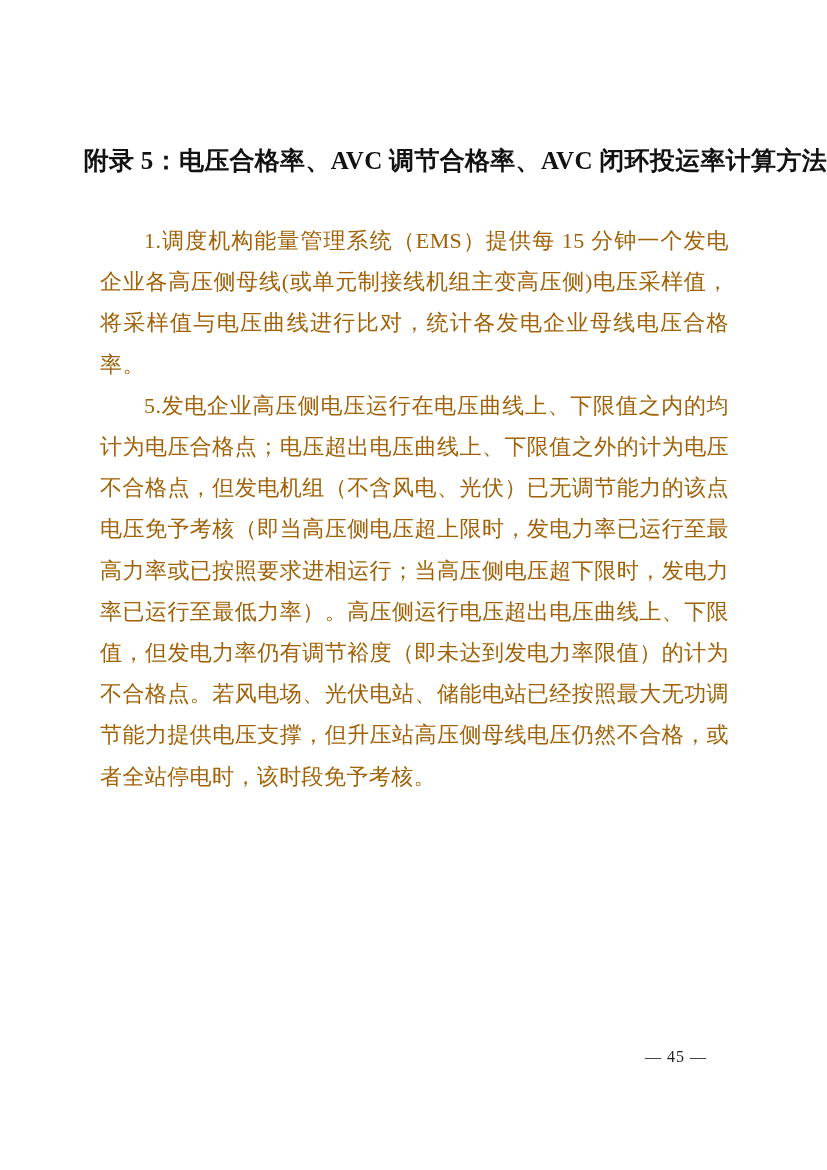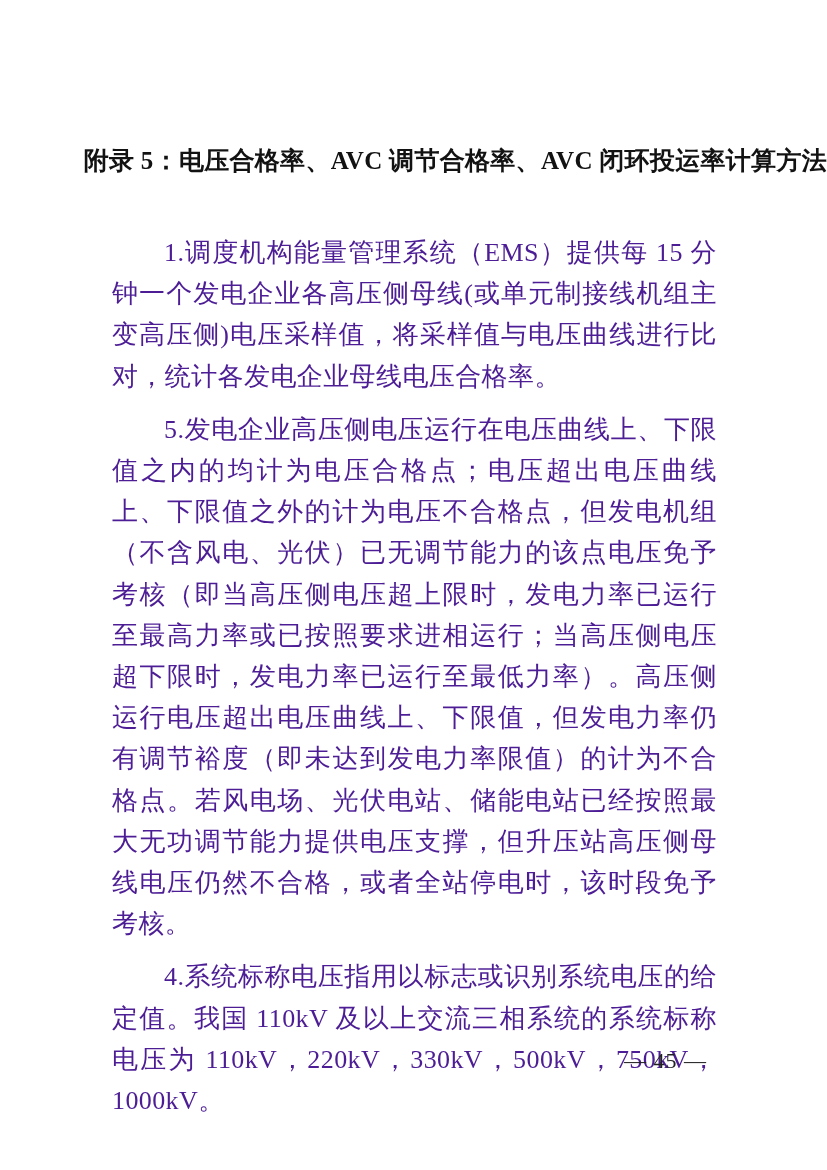--- a/index.html
+++ b/index.html
@@ -28,47 +28,46 @@
     color: #121212;
     white-space: nowrap;
   }
   .doc-body {
     position: absolute;
     left: 100px;
     top: 220px;
     width: 629px;
   }
   .doc-body p {
-    margin: 12px;
-    font-size: 26px;
+    margin: 0;
+    font-size: 22px;
     line-height: 41.2px;
     letter-spacing: 0.4px;
     text-align: justify;
     text-justify: inter-character;
     text-indent: 2em;
-    color: #4c1d95;
+    color: #a16207;
   }
   .page-footer {
     position: absolute;
     top: 1048px;
     right: 120px;
-    font-size: 22px;
+    font-size: 16px;
     letter-spacing: 1px;
     color: #222222;
     white-space: nowrap;
   }
 </style>
 </head>
 <body>
 
 <div class="page">
 
   <h1 class="doc-title">附录 5：电压合格率、AVC 调节合格率、AVC 闭环投运率计算方法</h1>
 
   <div class="doc-body">
     <p>1.调度机构能量管理系统（EMS）提供每 15 分钟一个发电企业各高压侧母线(或单元制接线机组主变高压侧)电压采样值，将采样值与电压曲线进行比对，统计各发电企业母线电压合格率。</p>
     <p>5.发电企业高压侧电压运行在电压曲线上、下限值之内的均计为电压合格点；电压超出电压曲线上、下限值之外的计为电压不合格点，但发电机组（不含风电、光伏）已无调节能力的该点电压免予考核（即当高压侧电压超上限时，发电力率已运行至最高力率或已按照要求进相运行；当高压侧电压超下限时，发电力率已运行至最低力率）。高压侧运行电压超出电压曲线上、下限值，但发电力率仍有调节裕度（即未达到发电力率限值）的计为不合格点。若风电场、光伏电站、储能电站已经按照最大无功调节能力提供电压支撑，但升压站高压侧母线电压仍然不合格，或者全站停电时，该时段免予考核。</p>
-    <p>4.系统标称电压指用以标志或识别系统电压的给定值。我国 110kV 及以上交流三相系统的系统标称电压为 110kV，220kV，330kV，500kV，750kV，1000kV。</p>
   </div>
 
   <div class="page-footer">— 45 —</div>
 
 </div>
 
 </body></html>

